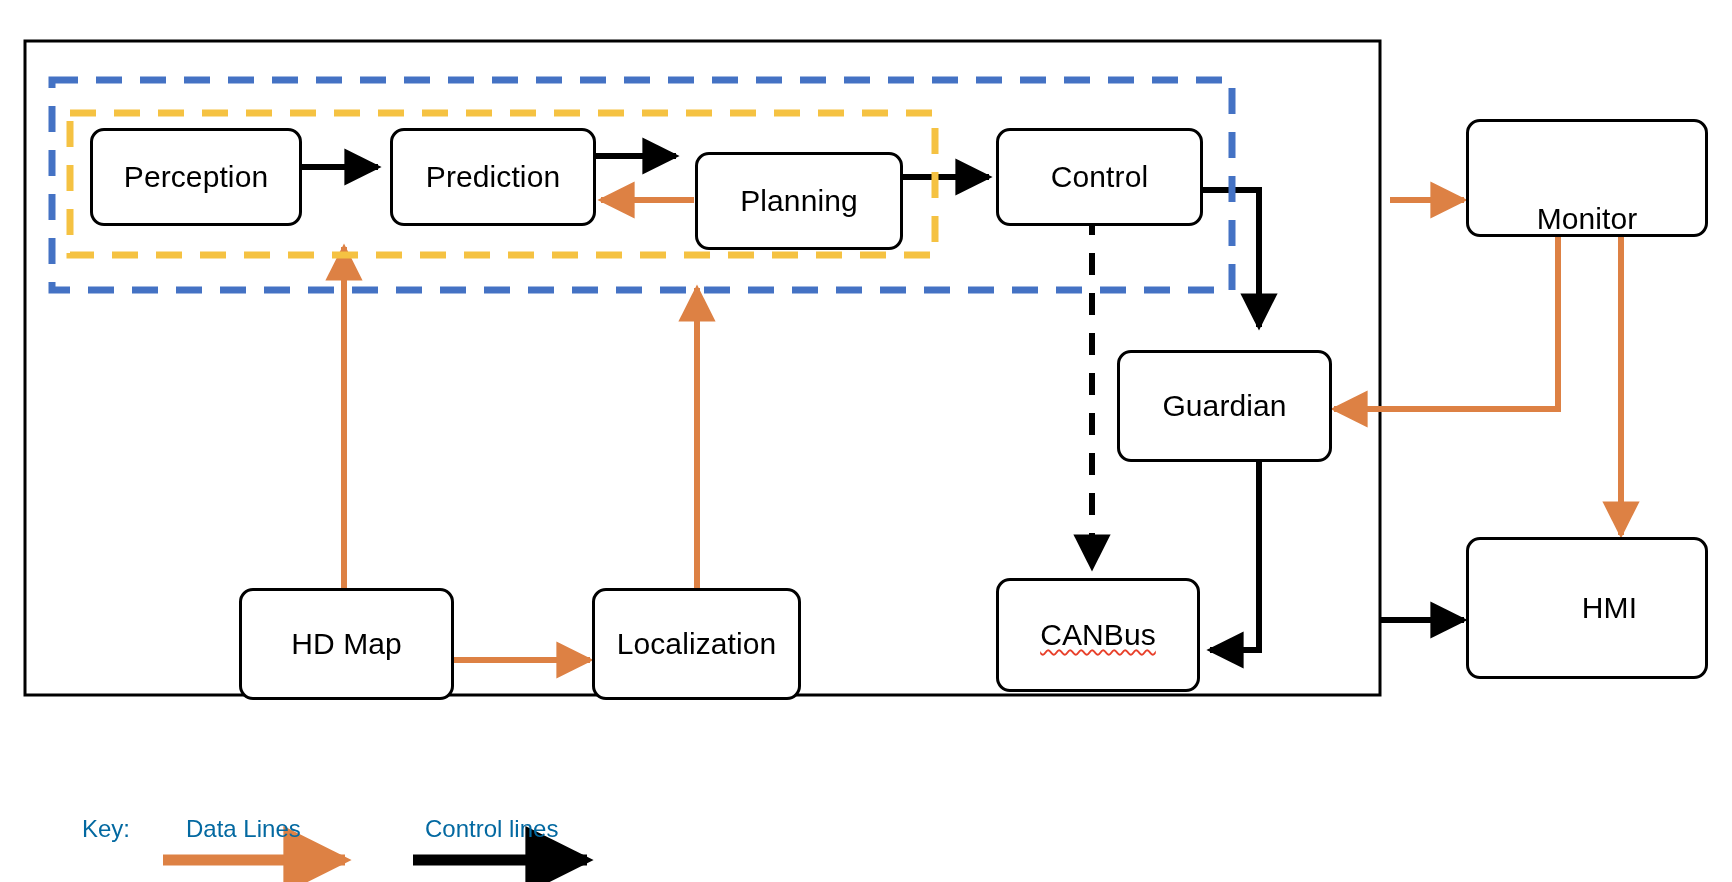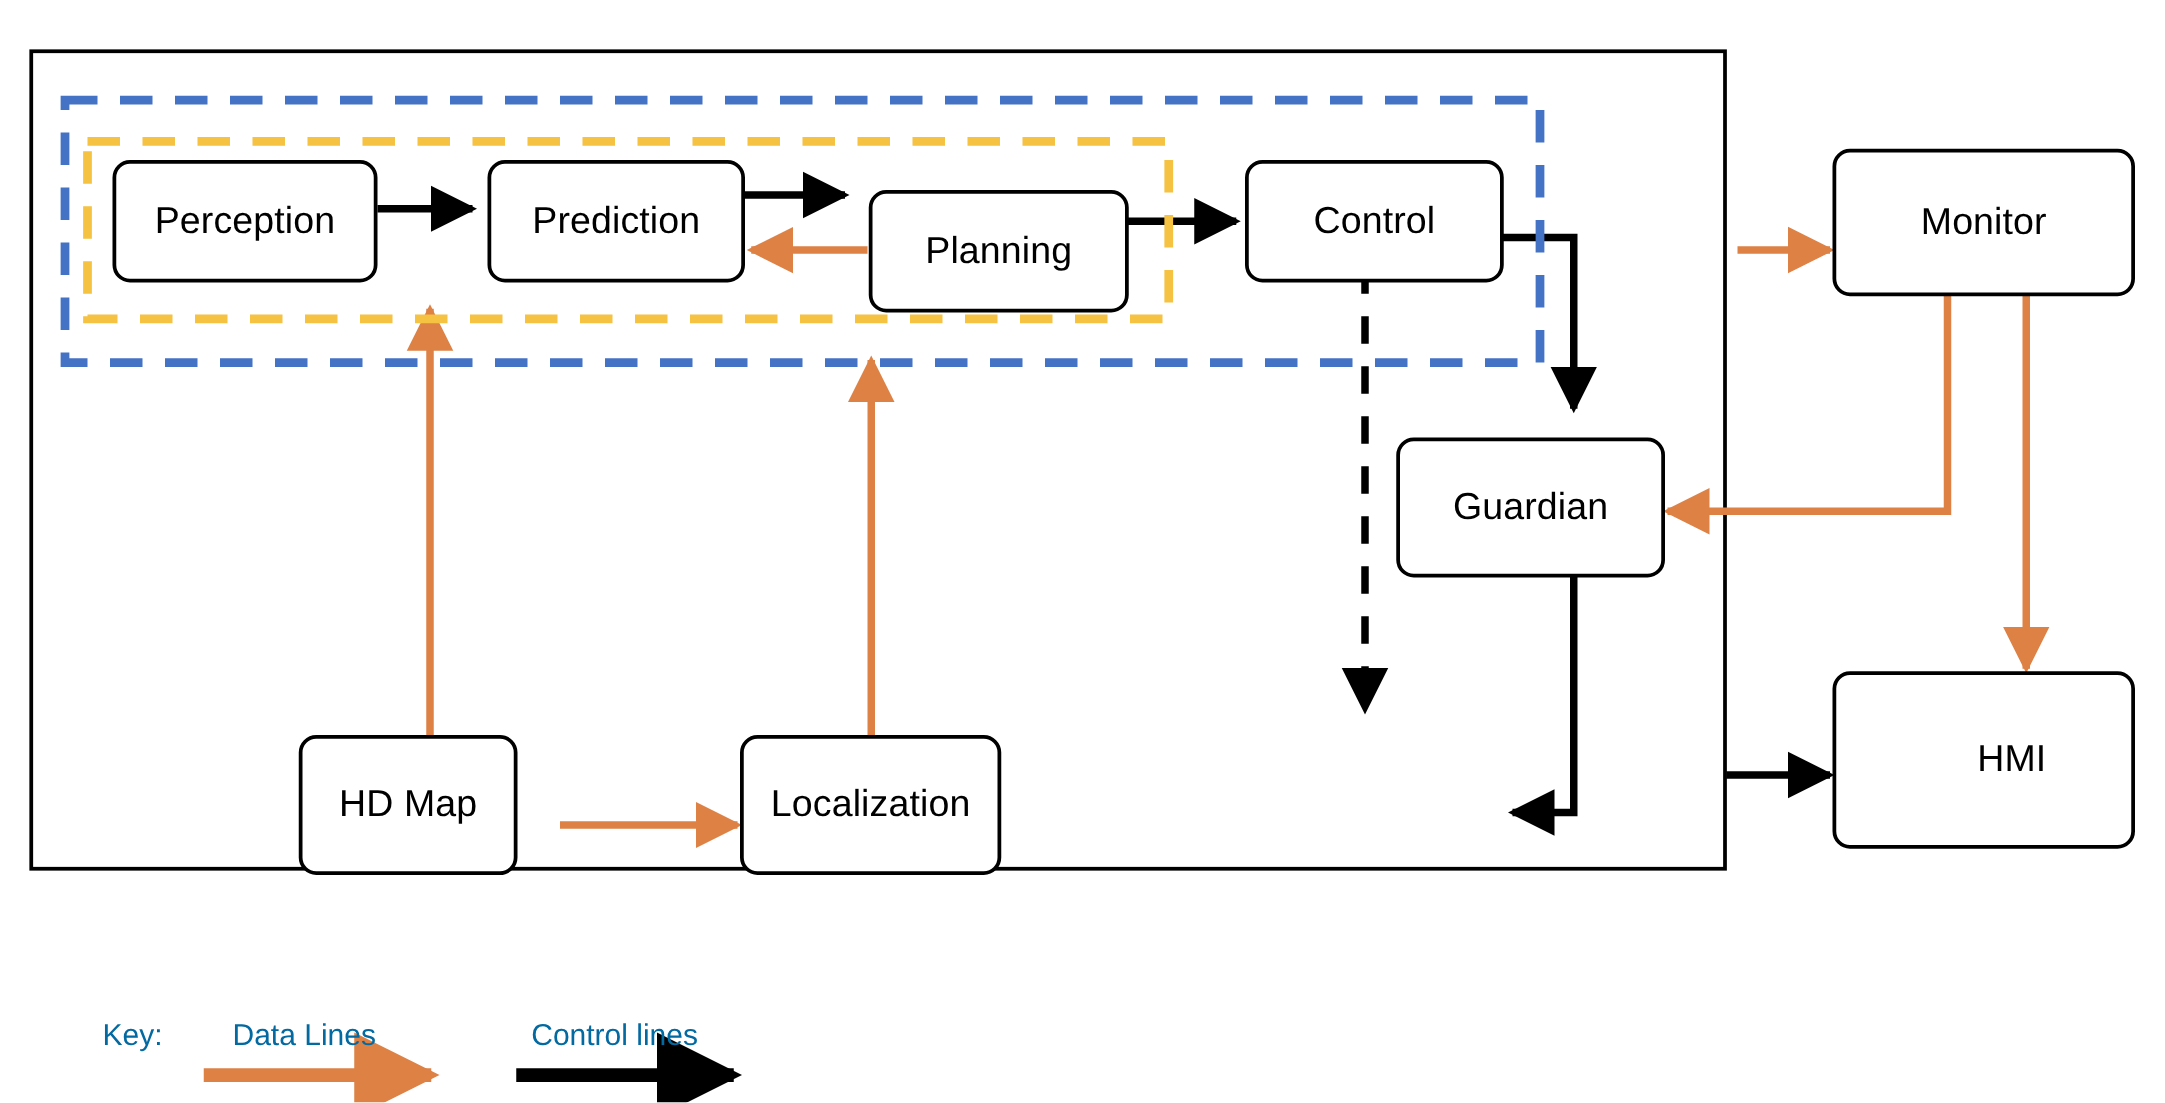--- a/index.html
+++ b/index.html
@@ -118,34 +118,37 @@
   </div>
 
   <div class="node" style="left:695px; top:128px; width:208px; height:98px;margin-top:24px;">
     <span class="node-label">Planning</span>
   </div>
 
   <div class="node" style="left:996px; top:128px; width:207px; height:98px;">
     <span class="node-label">Control</span>
   </div>
 
-  <div class="node" style="left:1466px; top:119px; width:242px; height:118px;">
+  <div class="node" style="left:1466px; top:119px; width:242px; height:118px;align-items:flex-end;">
     <span class="node-label">Monitor</span>
   </div>
 
   <div class="node" style="left:1117px; top:350px; width:215px; height:112px;">
     <span class="node-label">Guardian</span>
   </div>
 
   <div class="node" style="left:1466px; top:537px; width:242px; height:142px;padding-left:45px;">
     <span class="node-label">HMI</span>
   </div>
 
+  <div class="node" style="left:996px; top:578px; width:204px; height:114px;">
+    <span class="node-label spell-error">CANBus</span>
+  </div>
 
-  <div class="node" style="left:239px; top:588px; width:175px; height:112px;">
+  <div class="node" style="left:239px; top:588px; width:215px; height:112px;">
     <span class="node-label">HD Map</span>
   </div>
 
   <div class="node" style="left:592px; top:588px; width:209px; height:112px;">
     <span class="node-label">Localization</span>
   </div>
 
   <div class="legend-text" style="left:82px; top:815px;">Key:</div>
 
   <div class="legend-text" style="left:186px; top:815px;">Data Lines</div>

